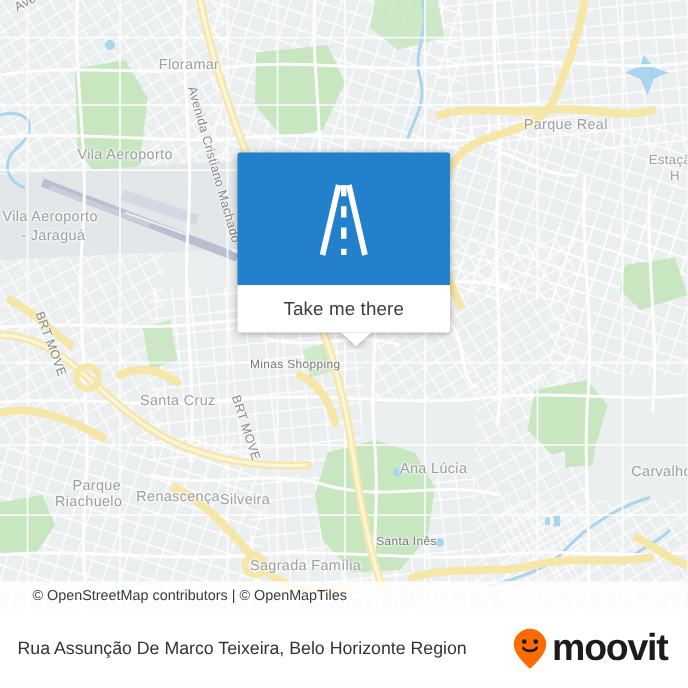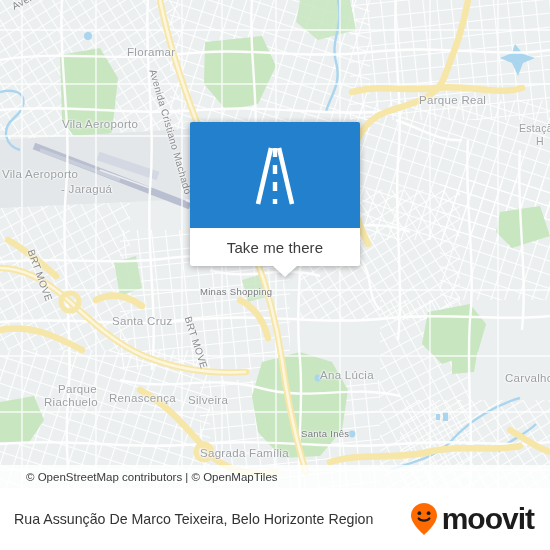--- a/index.html
+++ b/index.html
@@ -221,31 +221,31 @@
 
     <div id="map-labels">
         <div class="lbl lbl-road" style="left: 10px; top: 2px; transform: rotate(-28deg); transform-origin: left top;">Avenida</div>
         <div class="lbl lbl-place" style="left: 127px; top: 46px; text-align: right;">Floramar</div>
         <div class="lbl lbl-place" style="left: 419px; top: 94px;">Parque Real</div>
         <div class="lbl lbl-place2" style="left: 519px; top: 122px;">Estação</div>
         <div class="lbl lbl-place2" style="left: 536px; top: 135px;">H</div>
         <div class="lbl lbl-road" style="left: 158px; top: 68px; transform: rotate(74deg); transform-origin: left top;">Avenida Cristiano Machado</div>
         <div class="lbl lbl-place" style="left: 62px; top: 118px;">Vila Aeroporto</div>
         <div class="lbl lbl-place" style="left: 2px; top: 168px;">Vila Aeroporto</div>
-        <div class="lbl lbl-place" style="left: 17px; top: 183px; margin-left: 44px;">- Jaraguá</div>
+        <div class="lbl lbl-place" style="left: 17px; top: 183px;">- Jaraguá</div>
         <div class="lbl lbl-road" style="left: 36px; top: 248px; transform: rotate(70deg); transform-origin: left top;">BRT MOVE</div>
         <div class="lbl lbl-road" style="left: 193px; top: 315px; transform: rotate(72deg); transform-origin: left top;">BRT MOVE</div>
         <div class="lbl lbl-poi" style="left: 200px; top: 286px;">Minas Shopping</div>
         <div class="lbl lbl-place" style="left: 112px; top: 315px;">Santa Cruz</div>
         <div class="lbl lbl-place" style="left: 320px; top: 369px;">Ana Lúcia</div>
         <div class="lbl lbl-place" style="left: 505px; top: 372px;">Carvalho</div>
         <div class="lbl lbl-place" style="left: 58px; top: 383px;">Parque</div>
         <div class="lbl lbl-place" style="left: 44px; top: 396px;">Riachuelo</div>
         <div class="lbl lbl-place" style="left: 109px; top: 392px;">Renascença</div>
-        <div class="lbl lbl-place" style="left: 188px; top: 394px;">Silveira</div>
+        <div class="lbl lbl-place" style="left: 176px; top: 394px;">Silveira</div>
         <div class="lbl lbl-poi" style="left: 301px; top: 428px;">Santa Inês</div>
         <div class="lbl lbl-place" style="left: 200px; top: 447px;">Sagrada Família</div>
       </div>
 
     <div class="callout">
       <div class="callout-top">
         <svg width="74" height="62" viewBox="0 0 74 62">
           <path d="M20 60 L33 4" stroke="#ffffff" stroke-width="4.6" stroke-linecap="butt" fill="none"></path>
           <path d="M54 60 L41 4" stroke="#ffffff" stroke-width="4.6" stroke-linecap="butt" fill="none"></path>
           <path d="M37 4 L37 60" stroke="#ffffff" stroke-width="4.4" fill="none" stroke-dasharray="9 8"></path>

